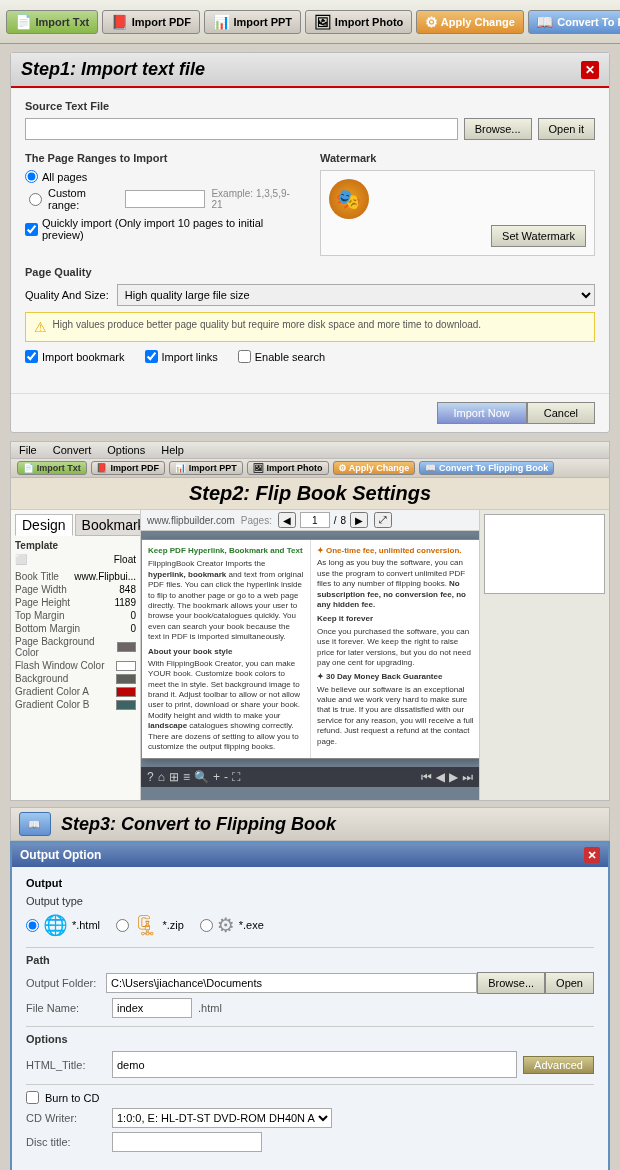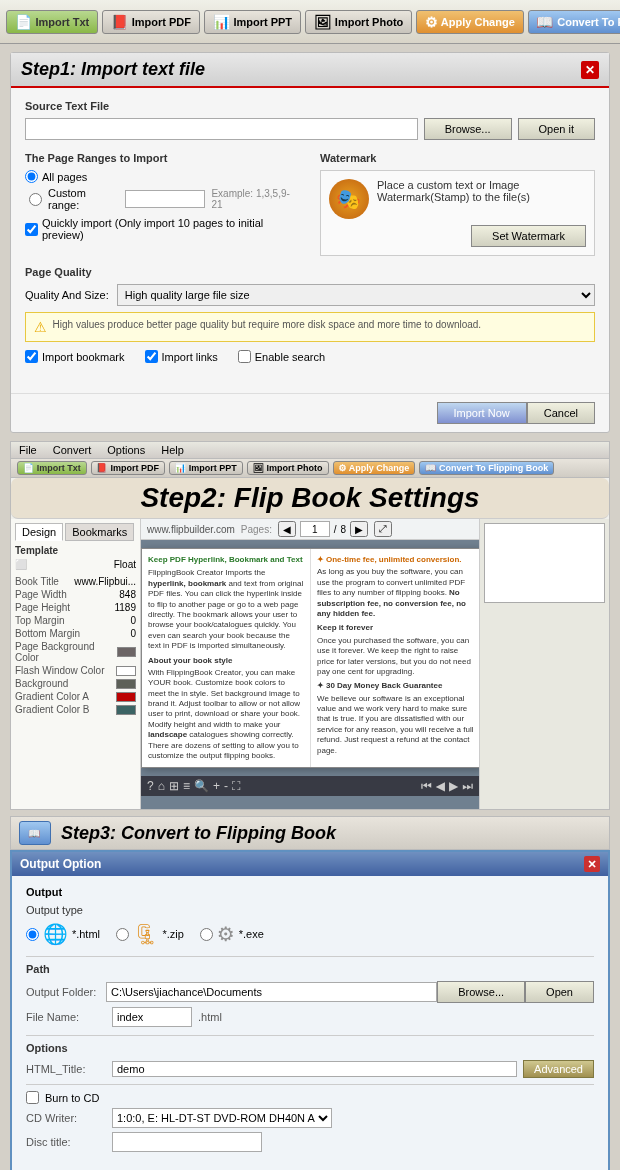--- a/index.html
+++ b/index.html
@@ -91,21 +91,21 @@
       align-items: center;
     }
     .file-input {
       flex: 1;
       height: 22px;
       border: 1px solid #aaa;
       padding: 2px 4px;
       background: #fff;
     }
     .btn-sm {
-      padding: 2px 20px;
+      padding: 2px 10px;
       border: 1px solid #888;
       background: linear-gradient(to bottom, #f0f0e0, #d0d0c0);
       cursor: pointer;
       font-size: 11px;
       height: 22px;
     }
     .two-col {
       display: flex;
       gap: 20px;
       margin-bottom: 10px;
@@ -197,21 +197,21 @@
       padding: 4px;
       overflow: hidden;
       font-size: 10px;
     }
     .sidebar-tabs { display: flex; gap: 2px; margin-bottom: 4px; }
     .sidebar-tab {
       padding: 2px 6px;
       background: #e0dcd8;
       border: 1px solid #bbb;
       cursor: pointer;
-      font-size: 11px;
+      font-size: 14px;
     }
     .sidebar-tab.active { background: #fff; border-bottom: 1px solid #fff; }
     .sidebar-section { margin-bottom: 4px; }
     .sidebar-section-title { font-weight: bold; font-size: 10px; color: #333; margin-bottom: 2px; }
     .sidebar-row { display: flex; justify-content: space-between; align-items: center; padding: 1px 0; }
     .sidebar-row-label { color: #555; font-size: 10px; }
     .sidebar-row-value { color: #000; font-size: 10px; }
     .color-swatch { width: 20px; height: 10px; display: inline-block; border: 1px solid #888; }
     .step2-preview-area {
       flex: 1;
@@ -270,26 +270,25 @@
       height: 80px;
       background: #fff;
       border: 1px solid #aaa;
       margin-bottom: 6px;
     }
 
     
     .step2-title-bar {
       background: #e8e0d0;
       padding: 4px 10px;
-      font-size: 28px;
+      font-size: 20px;
       font-weight: bold;
       font-style: italic;
       border-bottom: 1px solid #ccc;
       text-align: center;
-      border-radius: 7px;
     }
 
     
     .step3-section {
       margin: 6px 10px;
       background: #f5f5f0;
     }
     .step3-header {
       display: flex;
       align-items: center;
@@ -359,21 +358,21 @@
     .path-row { display: flex; gap: 0; align-items: center; margin-bottom: 4px; }
     .path-label { width: 80px; color: #555; }
     .path-input { flex: 1; height: 20px; border: 1px solid #aaa; padding: 1px 4px; font-size: 11px; background: #fff; }
     .filename-row { display: flex; gap: 6px; align-items: center; margin-bottom: 6px; }
     .filename-label { width: 80px; color: #555; }
     .filename-input { width: 80px; height: 20px; border: 1px solid #aaa; padding: 1px 4px; font-size: 11px; }
     .filename-ext { color: #555; }
     .options-section { margin-bottom: 6px; }
     .html-title-row { display: flex; align-items: center; gap: 6px; margin-bottom: 6px; }
     .html-title-label { width: 80px; color: #555; }
-    .html-title-input { flex: 1; height: 16px; border: 1px solid #aaa; padding: 1px 4px; font-size: 11px; background: #fff; }
+    .html-title-input { flex: 1; height: 27px; border: 1px solid #aaa; padding: 1px 4px; font-size: 11px; background: #fff; }
     .btn-advanced {
       padding: 2px 10px;
       background: linear-gradient(to bottom, #d0c890, #a09050);
       border: 1px solid #807840;
       color: #fff;
       cursor: pointer;
       font-size: 11px;
     }
     .burn-cd-row { display: flex; align-items: center; gap: 6px; margin-bottom: 4px; }
     .cd-writer-row { display: flex; align-items: center; gap: 6px; margin-bottom: 4px; }
@@ -440,21 +439,20 @@
         <div class="checkbox-row">
           <input type="checkbox" checked="" style="">
           <label>Quickly import (Only import 10 pages to initial preview)</label>
         </div>
       </div>
       <div class="right-col">
         <div class="section-label">Watermark</div>
         <div class="watermark-box">
           <div class="watermark-inner">
             <div class="watermark-icon">🎭</div>
-            <div class="watermark-text">Place a custom text or Image Watermark(Stamp) to the file(s)</div>
           </div>
           <div style="margin-top:6px; text-align:right;">
             <button class="btn-sm">Set Watermark</button>
           </div>
         </div>
       </div>
     </div>
     <div class="page-quality-section">
       <div class="section-label">Page Quality</div>
       <div class="quality-row">

